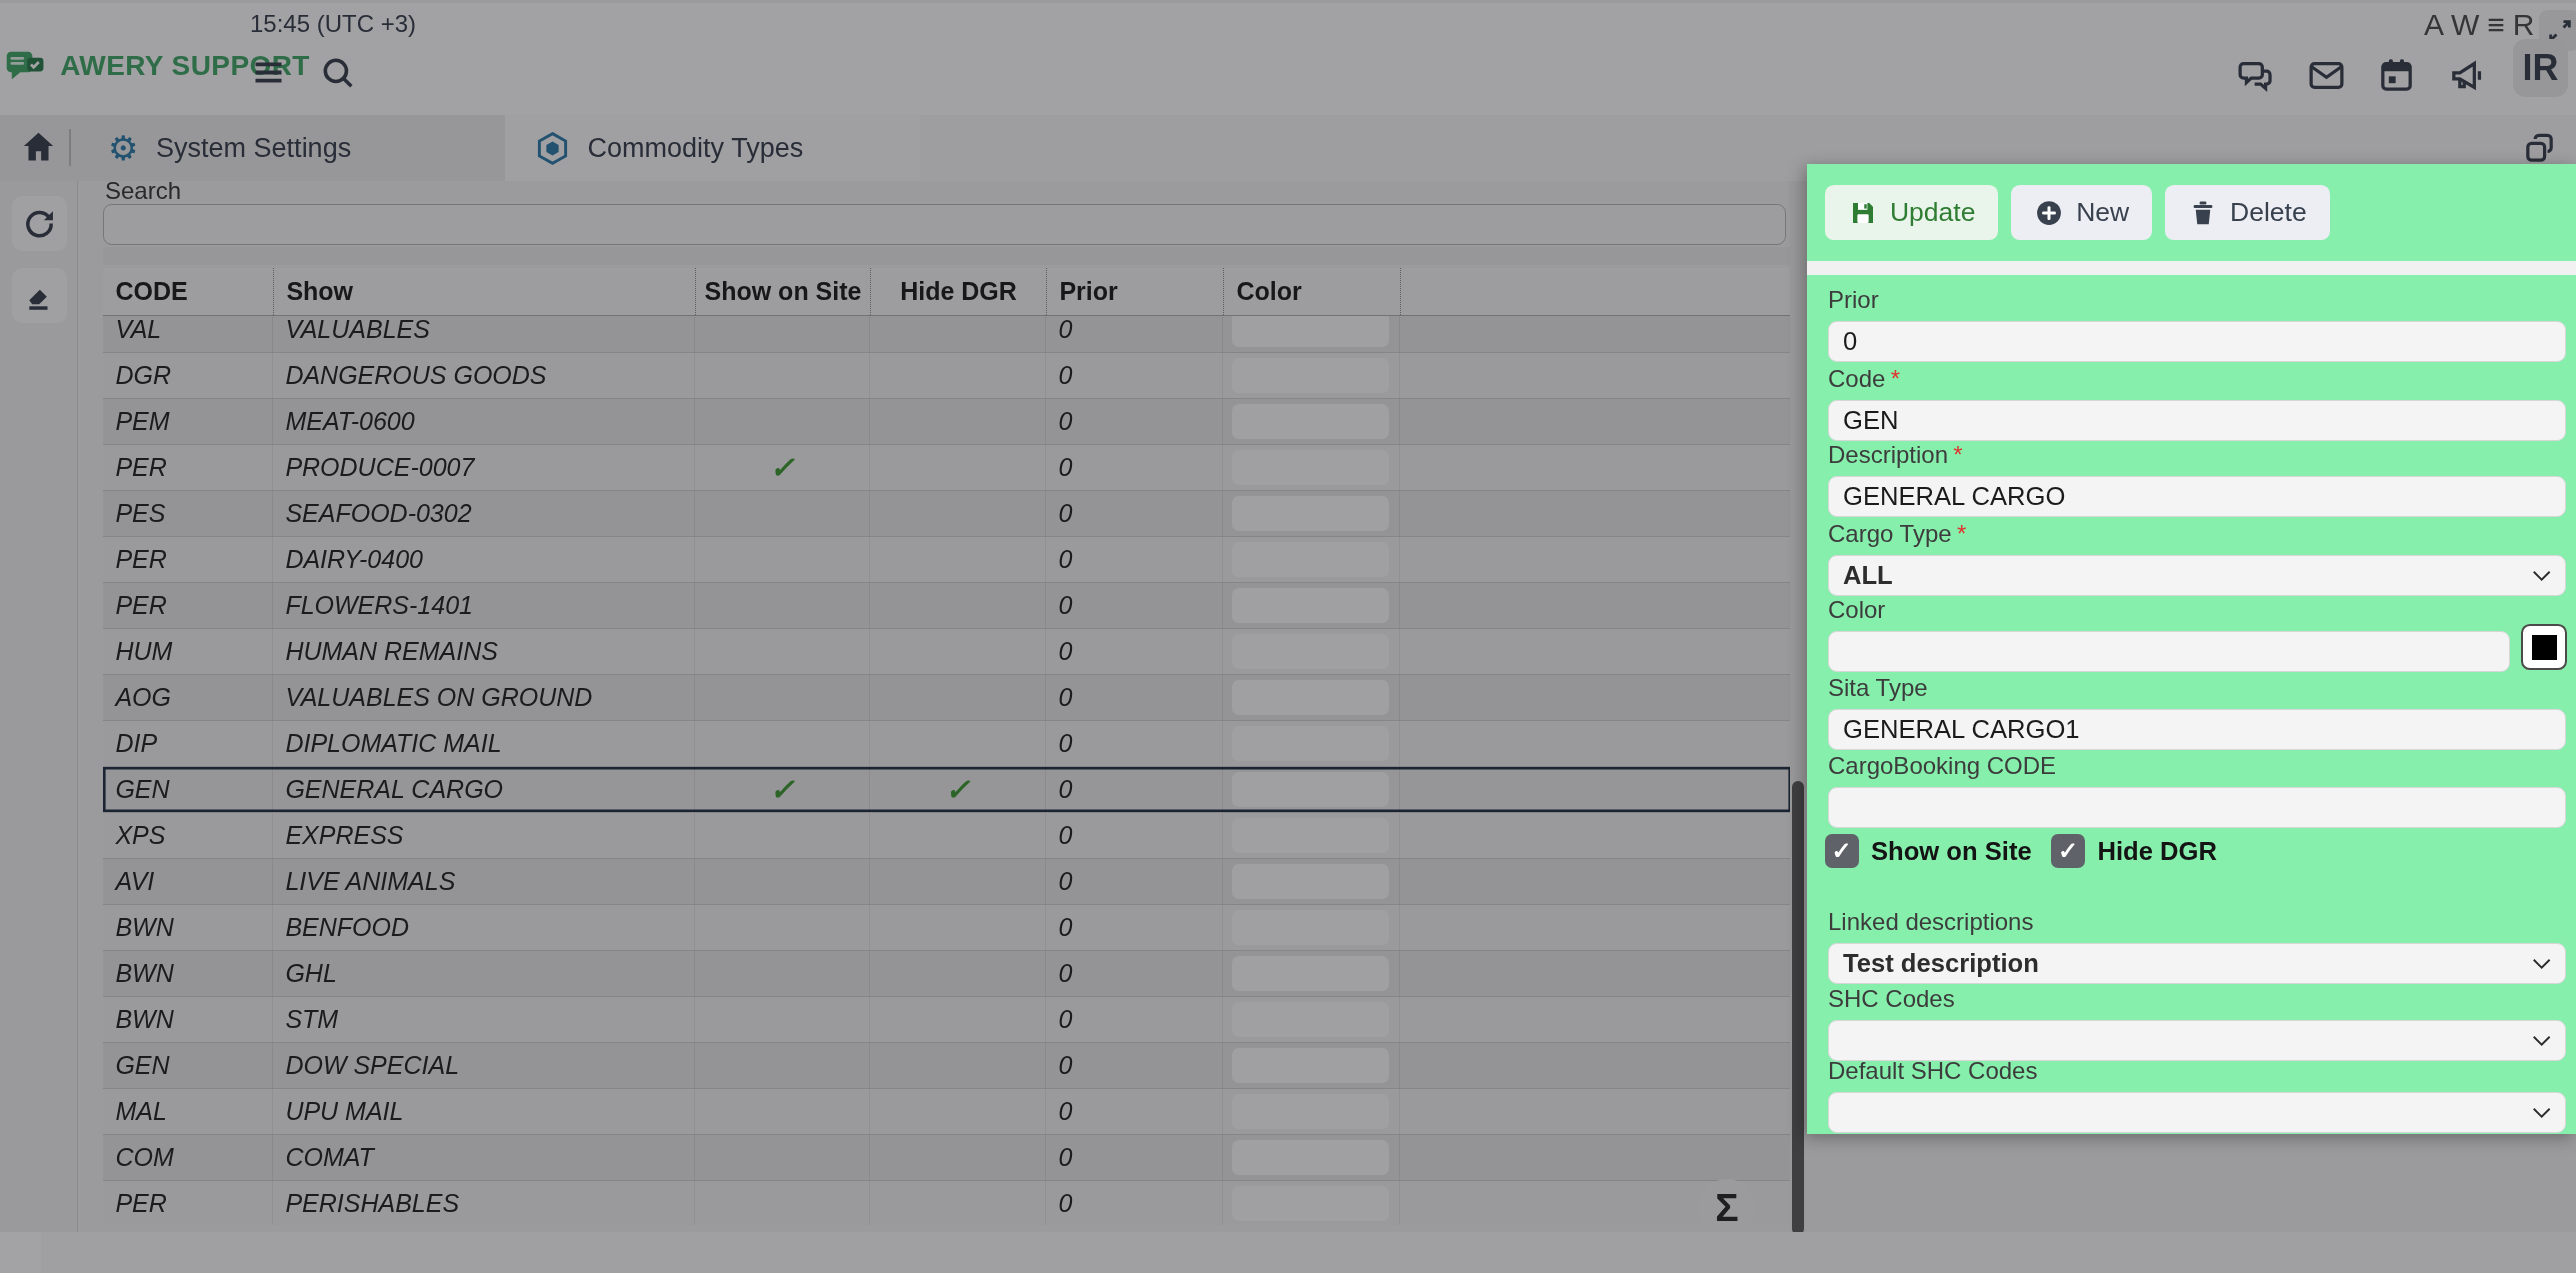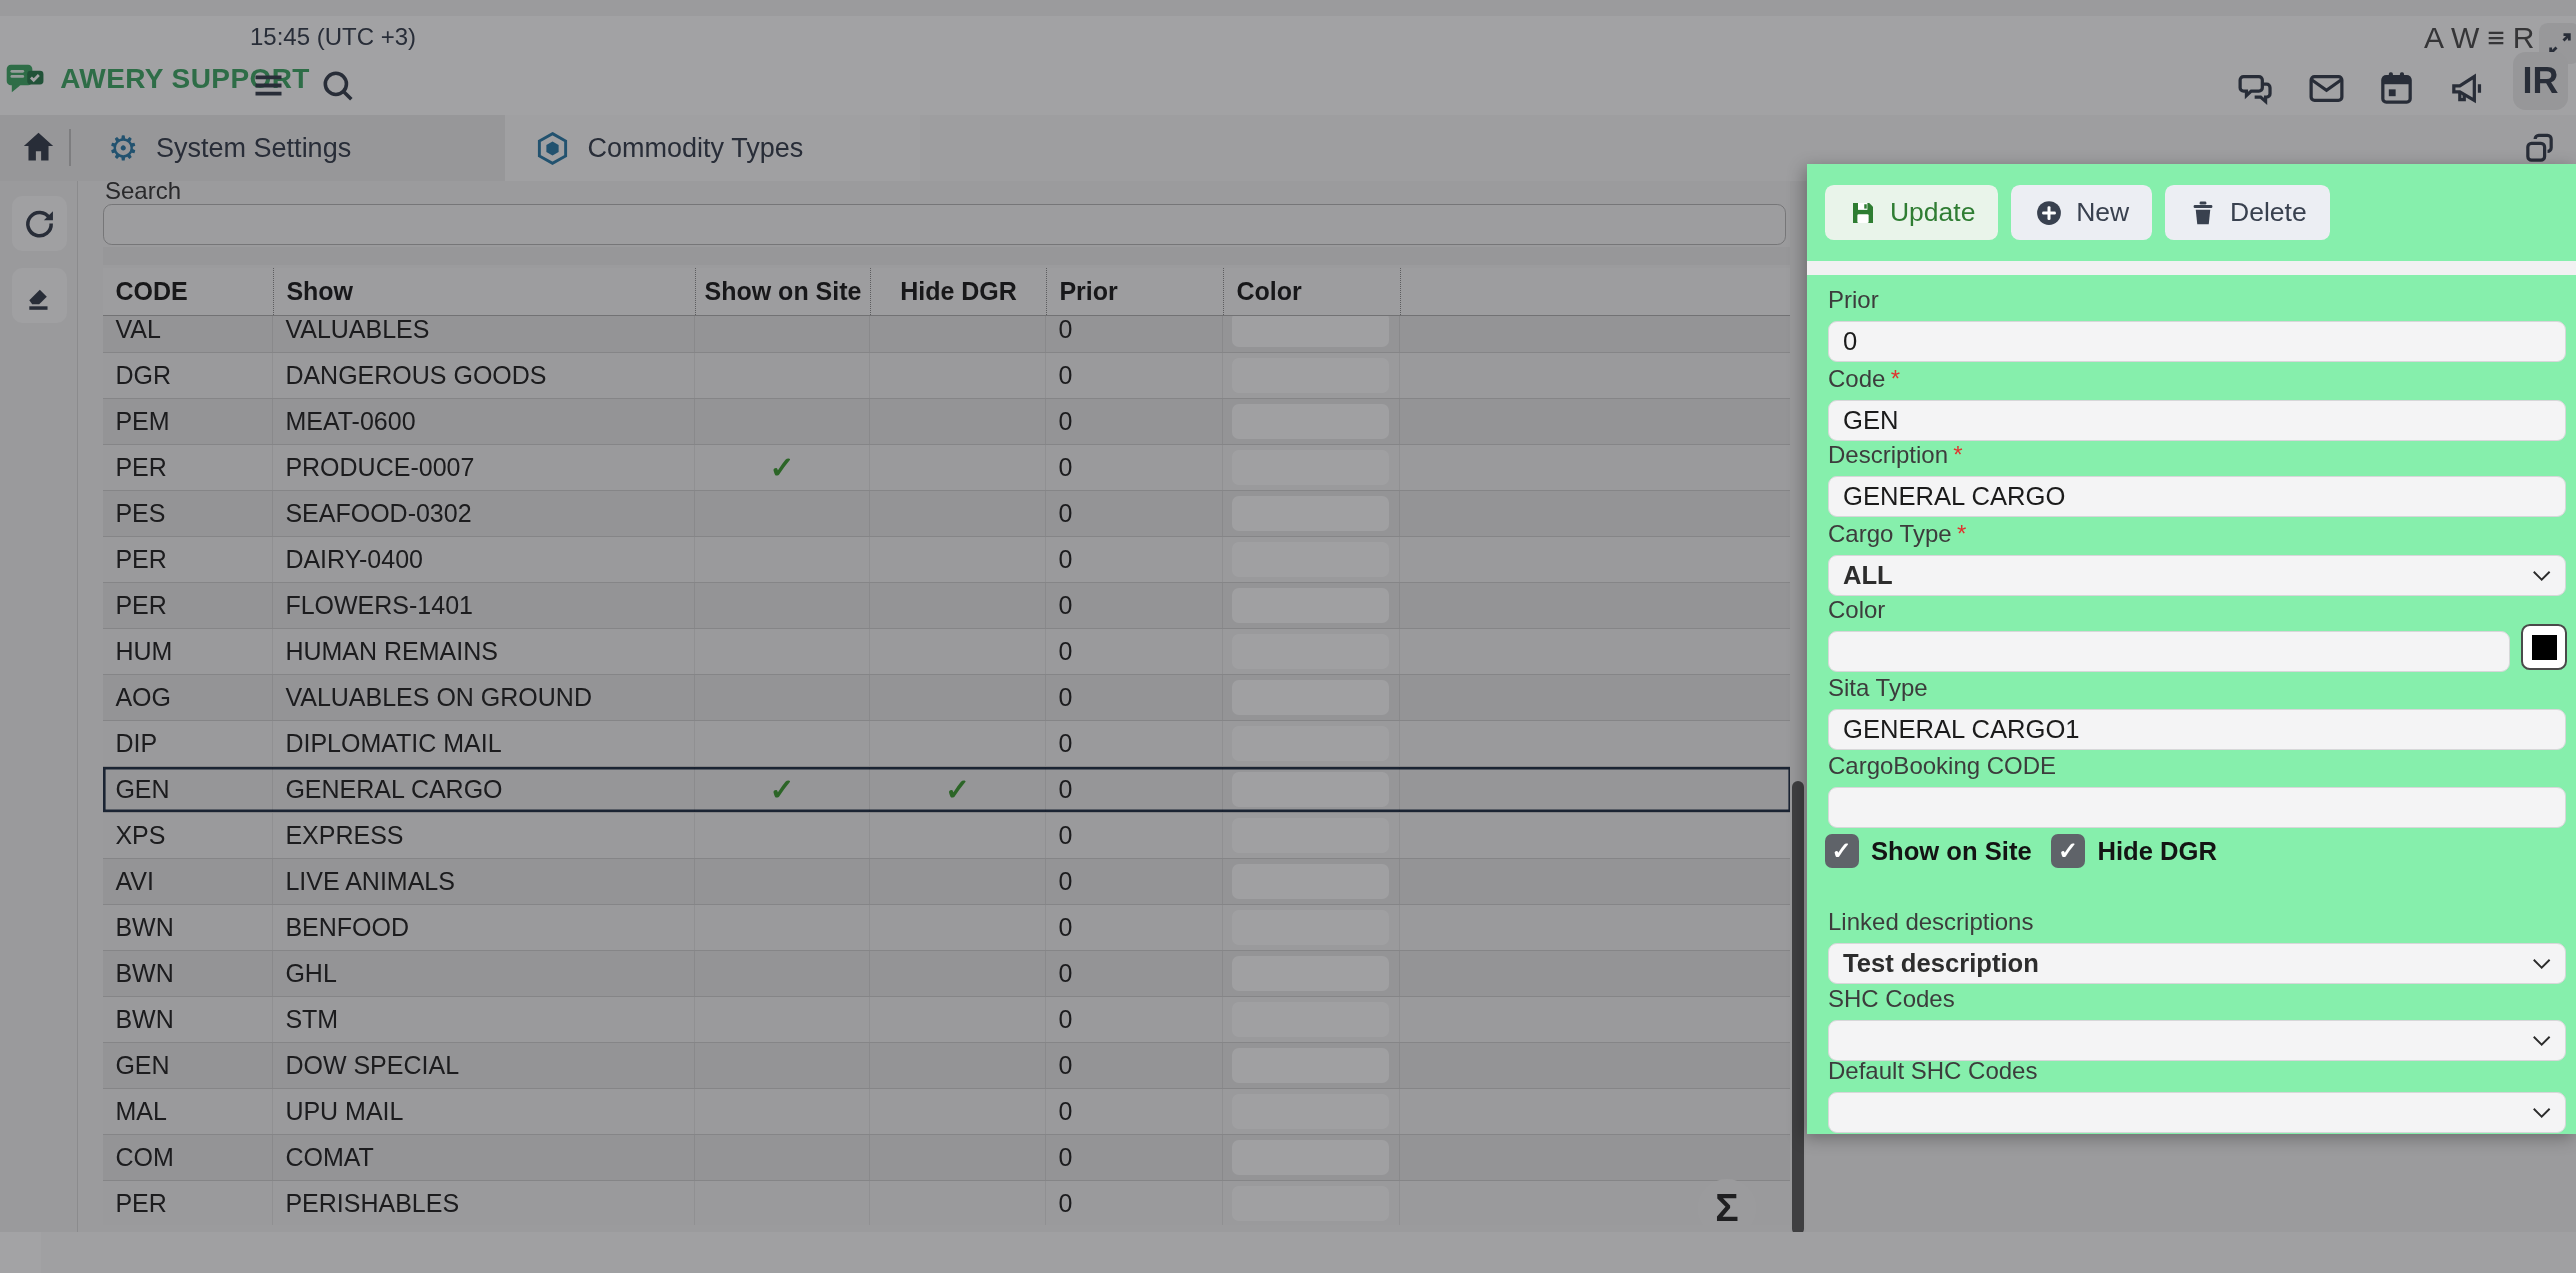--- a/index.html
+++ b/index.html
@@ -1,21 +1,21 @@
 <!DOCTYPE html>
 <html style="font-size:14px"><head>
 <meta charset="utf-8">
 <style>
   * { margin:0; padding:0; box-sizing:border-box; }
   html,body { width:2576px; height:1274px; }
   body { font-family:"Liberation Sans", sans-serif; }
   #app { position:relative; width:2576px; height:1274px; background:#f2f2f2; overflow:hidden; }
 
   
-  .topbar { position:absolute; left:0; top:16px; right:0; height:115px; background:#fdfdfd;text-align:center; }
+  .topbar { position:absolute; left:0; top:3px; right:0; height:115px; background:#fdfdfd;text-align:center; }
   .time { position:absolute; left:250px; top:7px; font-size:24px; color:#39414f; }
   .brand { position:absolute; left:5.3px; top:42px; display:flex; align-items:center; gap:14px; }
   .brand-name { font-size:28px; font-weight:bold; color:#43a868; letter-spacing:0.4px; }
   .tb-btn { position:absolute; width:46px; height:46px; display:flex; align-items:center; justify-content:center; cursor:pointer; }
   .hamburger { left:245px; top:46px; }
   .tb-search { left:314px; top:46px; }
   .wordmark { position:absolute; left:2424px; top:5.3px; font-size:30px; color:#4e4e4e; letter-spacing:8px; }
   .expand-btn { left:2539px; top:7px; width:41px; height:41px; background:#ededed; border-radius:8.8px; }
   .chat-btn { left:2232px; top:49px; }
   .mail-btn { left:2303px; top:49px; }
@@ -43,21 +43,21 @@
   .search-label { position:absolute; left:105px; top:177px; font-size:24px; color:#3a3a3a; }
   .search-input { position:absolute; left:103px; top:204px; width:1683px; height:41px; background:#f6f6f6; border:0.9px solid #b6b6b6; border-radius:8.8px; font-size:25px; color:#222; padding:0 14px; font-family:"Liberation Sans",sans-serif; }
   .pre-header-band { position:absolute; left:103px; top:247px; width:1688px; height:17.6px; background:#ececec; }
 
   .thead { position:absolute; left:103px; top:268px; width:1688px; height:48px; display:flex; background:#f5f5f5; border-bottom:1.8px solid #b0b0b0; font-weight:bold; font-size:25px; color:#1f1f1f; }
   .hc { height:100%; display:flex; align-items:center; padding-left:12.4px; }
   .hc + .hc { border-left:1.8px dotted #8f8f8f; }
   .hc.center { justify-content:center; padding-left:0; }
   .w-code{width:170px;} .w-type{width:422px;} .w-show{width:175px;} .w-hide{width:176px;} .w-prior{width:177px;} .w-color{width:177px;} .w-fill{flex:1;}
 
-  .rows-viewport { position:absolute; left:103px; top:316px; width:1688px; height:909px; overflow:hidden; }
+  .rows-viewport { position:absolute; left:103px; top:316px; width:1688px; height:909px; overflow:hidden;font-style:italic; }
   .rows { position:absolute; left:0; top:-8.8px; width:100%; }
   .trow { display:flex; height:46px; background:#e7e7e7; border-bottom:0.9px solid #cfcfcf; font-size:25px; color:#262626; cursor:pointer; }
   .trow.alt { background:#f1f1f1; }
   .trow.sel { background:#eaeaea; box-shadow:inset 0 0 0 2.6px #243248; }
   .c { display:flex; align-items:center; padding-left:12.4px; border-right:0.9px solid rgba(0,0,0,.07); overflow:hidden; }
   .c.center { justify-content:center; padding-left:0; }
   .ck { color:#3f9c35; font-size:30px; font-weight:bold; }
   .c.colorcell { padding-left:8.8px; }
   .sw { display:block; width:157px; height:35px; border-radius:7px; background:#fbfbfb; }
 

